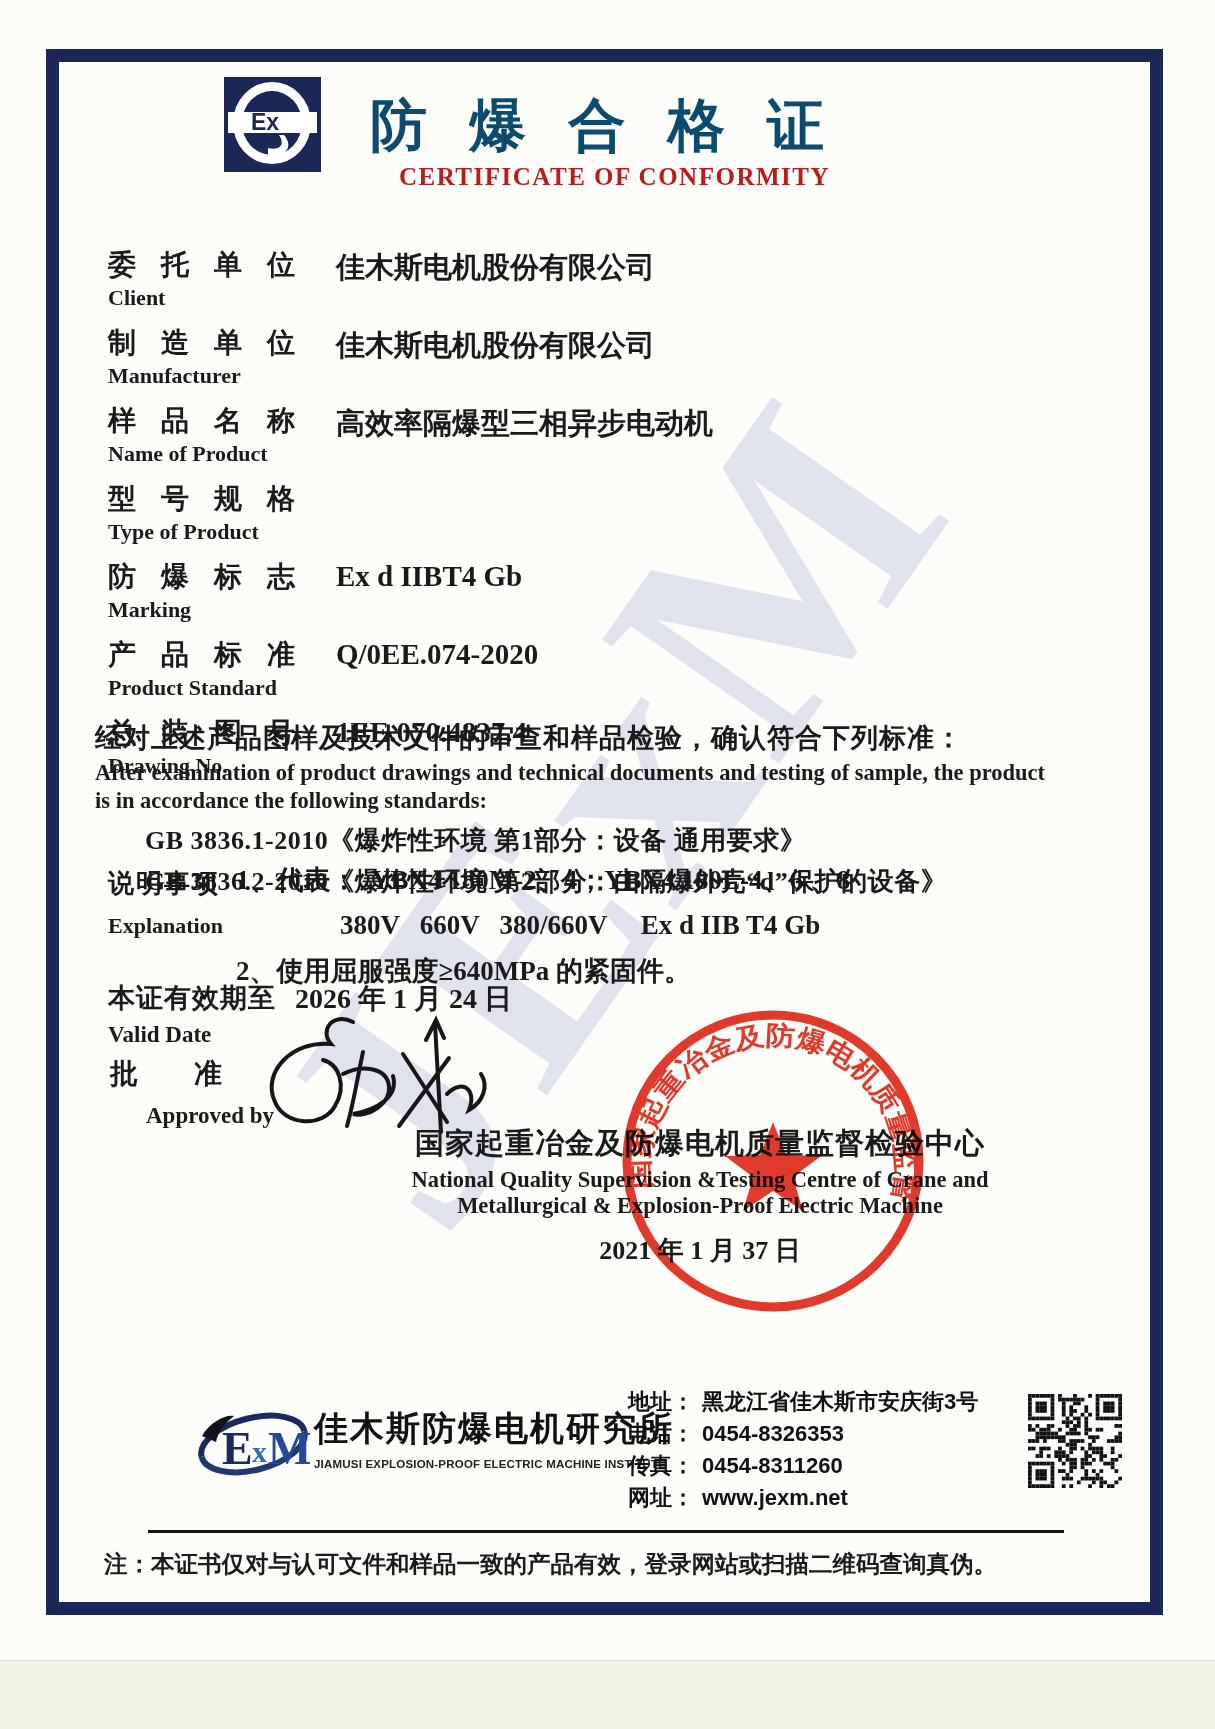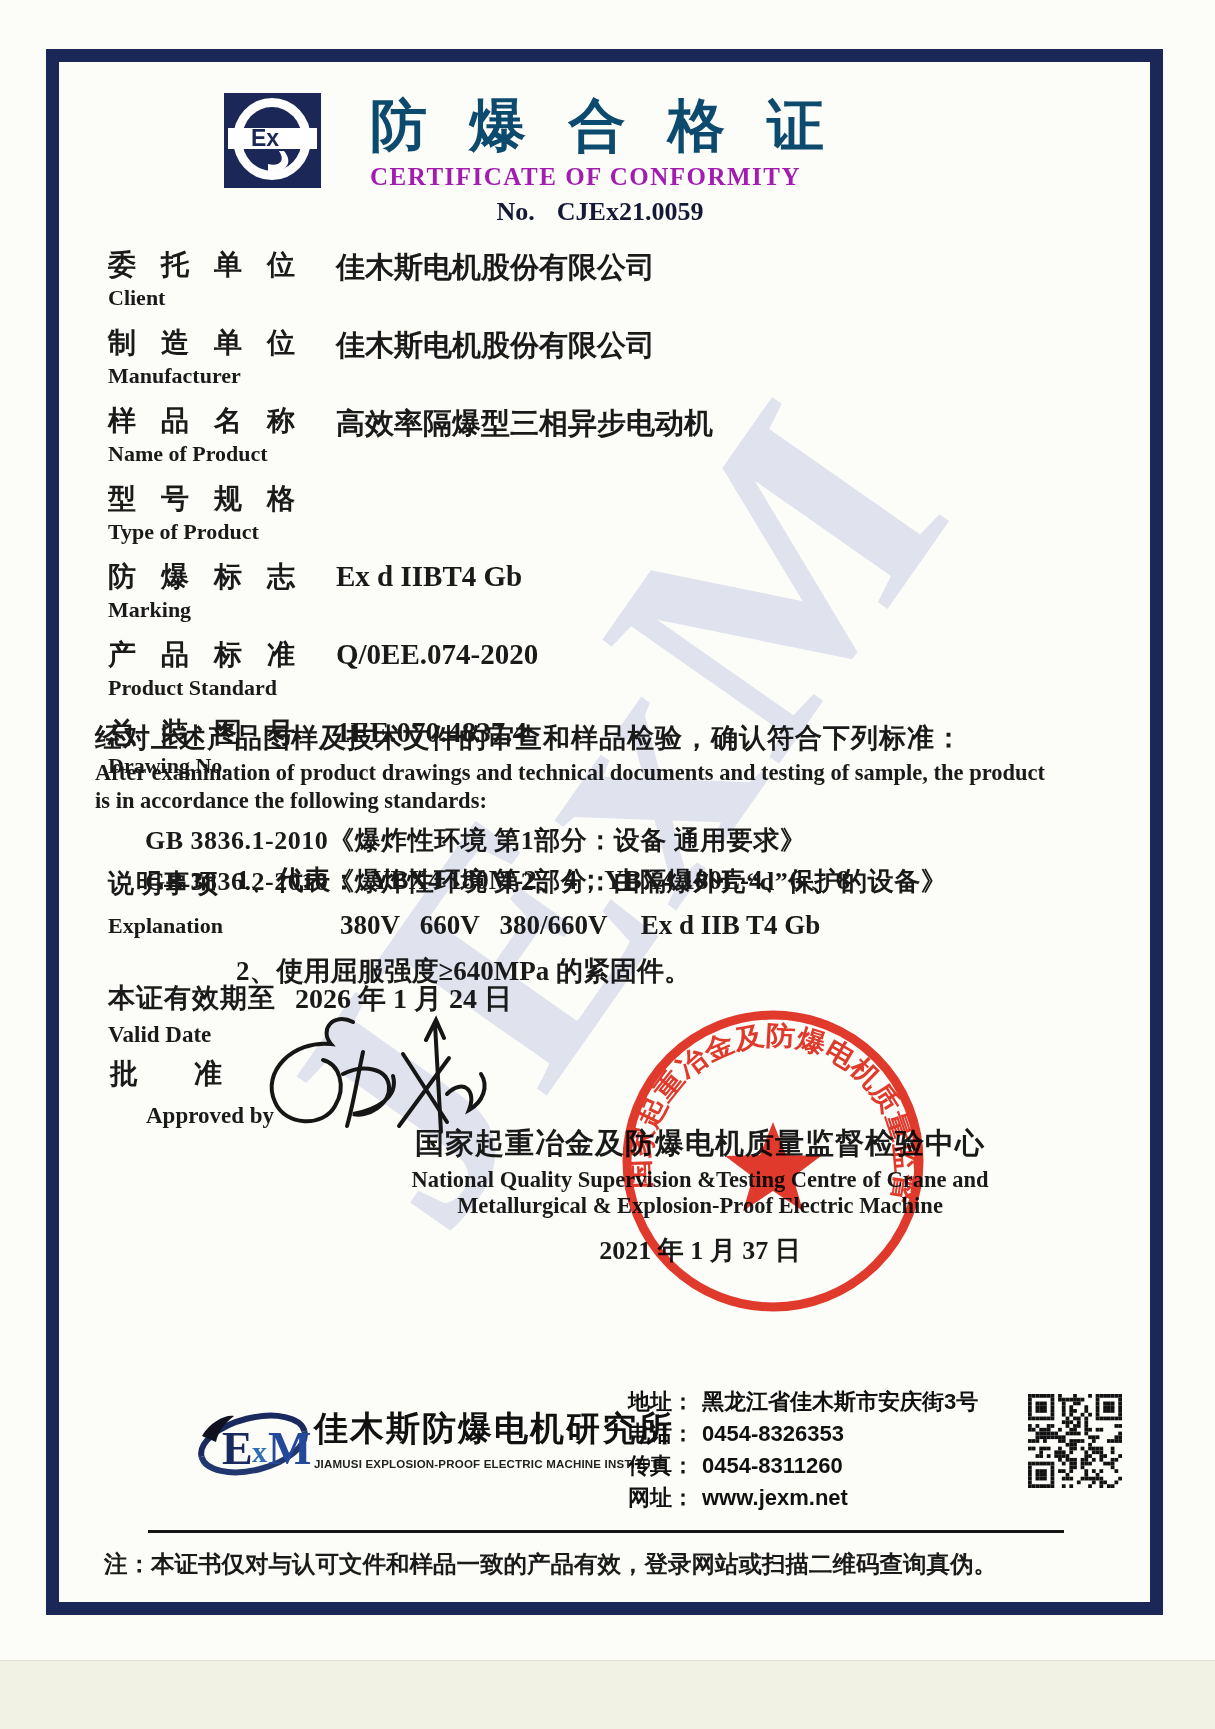--- a/index.html
+++ b/index.html
@@ -14,28 +14,28 @@
     border:13px solid #1b2757;pointer-events:none;
   }
   .watermark{
     position:absolute;left:120px;top:430px;width:980px;height:760px;
     display:flex;align-items:center;justify-content:center;
     transform:rotate(-55deg);transform-origin:50% 50%;
     font-size:330px;font-weight:bold;color:#9aa5d6;opacity:0.28;
     letter-spacing:10px;pointer-events:none;user-select:none;
   }
   
-  .ex-logo{position:absolute;left:224px;top:93px;width:97px;height:95px;}
+  .ex-logo{position:absolute;left:224px;top:77px;width:97px;height:95px;}
   .title-cn{
     position:absolute;left:370px;top:88px;width:460px;text-align:center;
     font-size:57px;font-weight:900;color:#0c4a6e;letter-spacing:14px;white-space:nowrap;
   }
   .title-en{
-    position:absolute;left:370px;top:163px;width:460px;text-align:left;
-    font-size:25px;font-weight:bold;color:#a21caf;letter-spacing:1.5px;white-space:nowrap;
+    position:absolute;left:370px;top:163px;width:460px;text-align:right;
+    font-size:25px;font-weight:bold;color:#b91c1c;letter-spacing:1.5px;white-space:nowrap;
   }
   .cert-no{
     position:absolute;left:370px;top:197px;width:460px;text-align:center;
     font-size:26px;font-weight:bold;color:#141a36;white-space:nowrap;
   }
   .cert-no .num{margin-left:22px;}
   
   .fields{position:absolute;left:108px;top:246px;width:980px;}
   .field-row{display:flex;margin-bottom:13px;min-height:60px;}
   .field-label{width:228px;flex:0 0 228px;}
@@ -102,23 +102,20 @@
       <ellipse cx="48" cy="46" rx="39" ry="41" fill="#ffffff"></ellipse>
       <ellipse cx="48" cy="46" rx="30" ry="32" fill="#1b2757"></ellipse>
       <rect x="4" y="35" width="89" height="21" fill="#ffffff"></rect>
       <text x="27" y="53" font-family="Liberation Sans, DejaVu Sans, sans-serif" font-size="23" font-weight="bold" fill="#1b2757">Ex</text>
       <path d="M60 58 C70 70 62 80 44 78 L44 71 C55 74 62 68 55 58 Z" fill="#ffffff"></path>
     </svg>
   </div>
 
   <div class="title-cn">防 爆 合 格 证</div>
   <div class="title-en">CERTIFICATE OF CONFORMITY</div>
-  <div class="cert-no">
-    <span>No.</span><span class="num">CJEx21.0059</span>
-  </div>
 
   <div class="fields">
     <div class="field-row">
       <div class="field-label">
           <div class="cn">委 托 单 位</div>
           <div class="en">Client</div>
         </div>
       <div class="field-value">
           <div class="v">佳木斯电机股份有限公司</div>
         </div>

